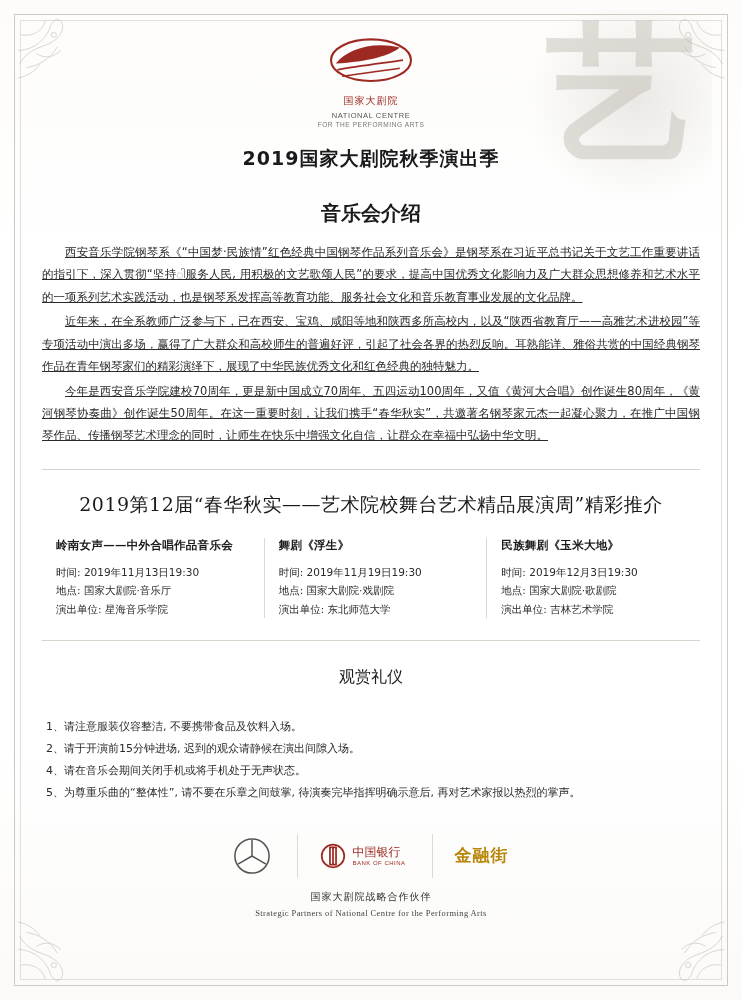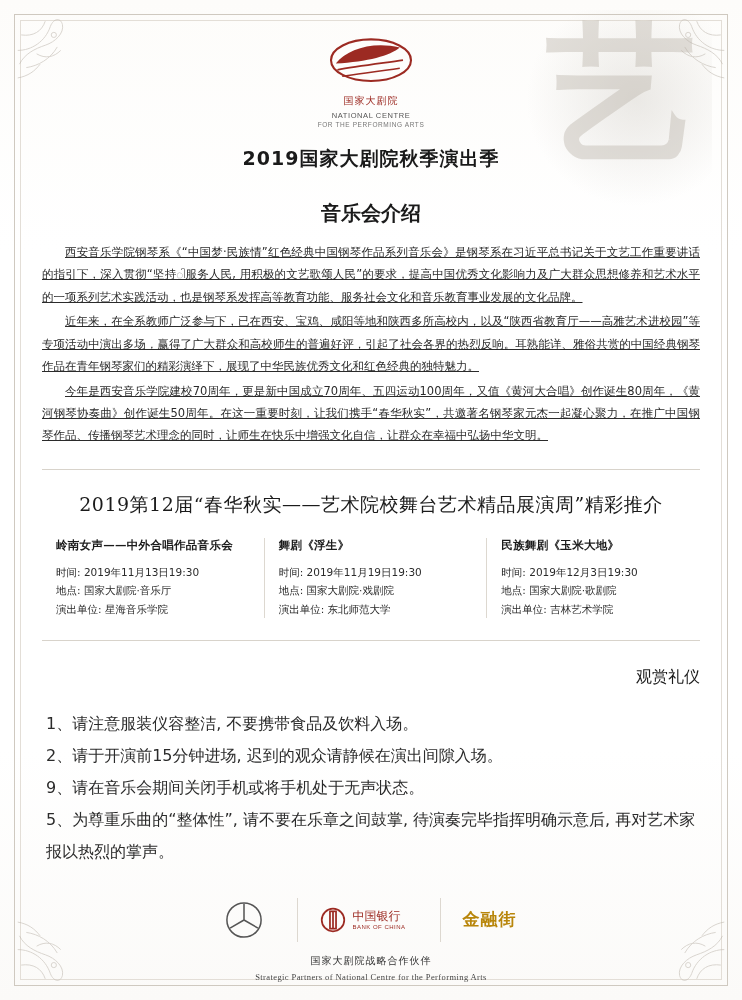--- a/index.html
+++ b/index.html
@@ -187,46 +187,46 @@
     letter-spacing: 0.3px;
   }
   .show-line {
     font-size: 10.5px;
     line-height: 1.75;
     color: #2b2b2b;
     font-family: "DejaVu Sans", "Liberation Sans", sans-serif;
   }
 
   .etiquette-title {
-    text-align: right;
+    text-align: center;
     font-size: 16px;
     font-weight: 400;
-    margin: 26px 0 20px 0;
+    margin: 26px 0 28px 0;
     color: #1b1b1b;
     font-family: "DejaVu Serif", "Liberation Serif", serif;
   }
   .etiquette ol {
     list-style: none;
     margin: 0;
     padding: 0 4px;
   }
   .etiquette li {
-    font-size: 16px;
+    font-size: 11px;
     line-height: 2.0;
     color: #2b2b2b;
     font-family: "DejaVu Sans", "Liberation Sans", sans-serif;
   }
 
   
   .sponsors {
     margin-top: 30px;
     display: flex;
     align-items: flex-start;
     justify-content: center;
-    gap: 12px;
+    gap: 4px;
   }
   .sponsor {
     padding: 0 22px;
     display: flex;
     align-items: center;
     justify-content: center;
     height: 44px;
   }
   .sponsor + .sponsor {
     border-left: 1px solid #ddd8d0;
@@ -374,21 +374,21 @@
       </div>
     </div>
 
     <div class="rule"></div>
 
     <div class="etiquette-title">观赏礼仪</div>
     <div class="etiquette">
       <ol>
         <li>1、请注意服装仪容整洁, 不要携带食品及饮料入场。</li>
         <li>2、请于开演前15分钟进场, 迟到的观众请静候在演出间隙入场。</li>
-        <li>9、请在音乐会期间关闭手机或将手机处于无声状态。</li>
+        <li>4、请在音乐会期间关闭手机或将手机处于无声状态。</li>
         <li>5、为尊重乐曲的“整体性”, 请不要在乐章之间鼓掌, 待演奏完毕指挥明确示意后, 再对艺术家报以热烈的掌声。</li>
       </ol>
     </div>
 
     <div class="sponsors">
       <div class="sponsor">
         <svg width="38" height="38" viewBox="0 0 40 40">
           <circle cx="20" cy="20" r="18" fill="none" stroke="#555" stroke-width="1.6"></circle>
           <path d="M20 20 L20 3 M20 20 L5.3 28.5 M20 20 L34.7 28.5" stroke="#555" stroke-width="1.6" fill="none"></path>
         </svg>

